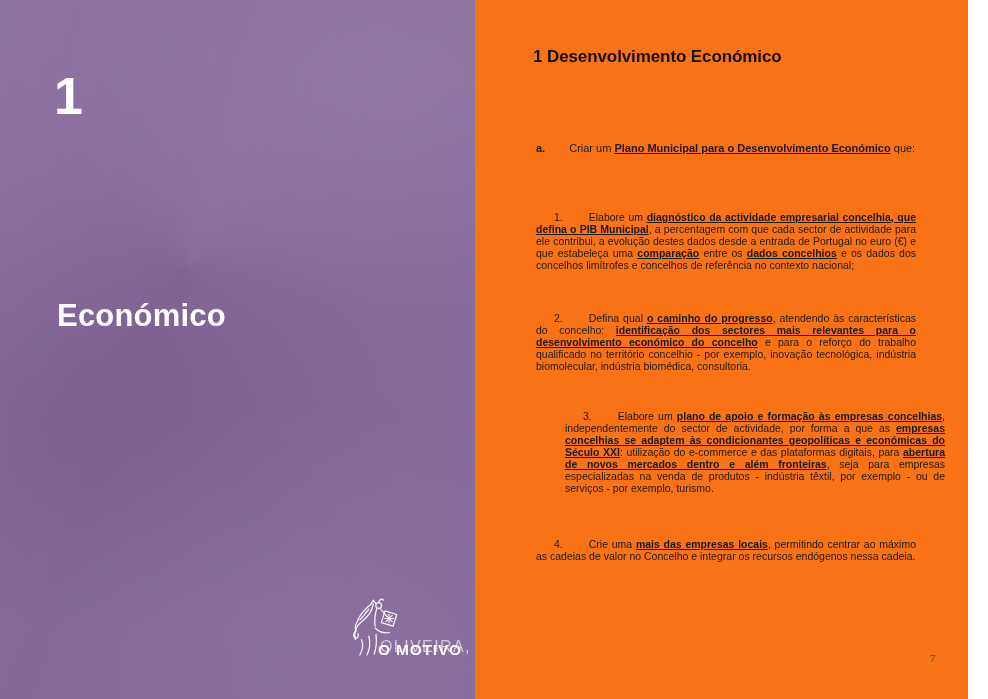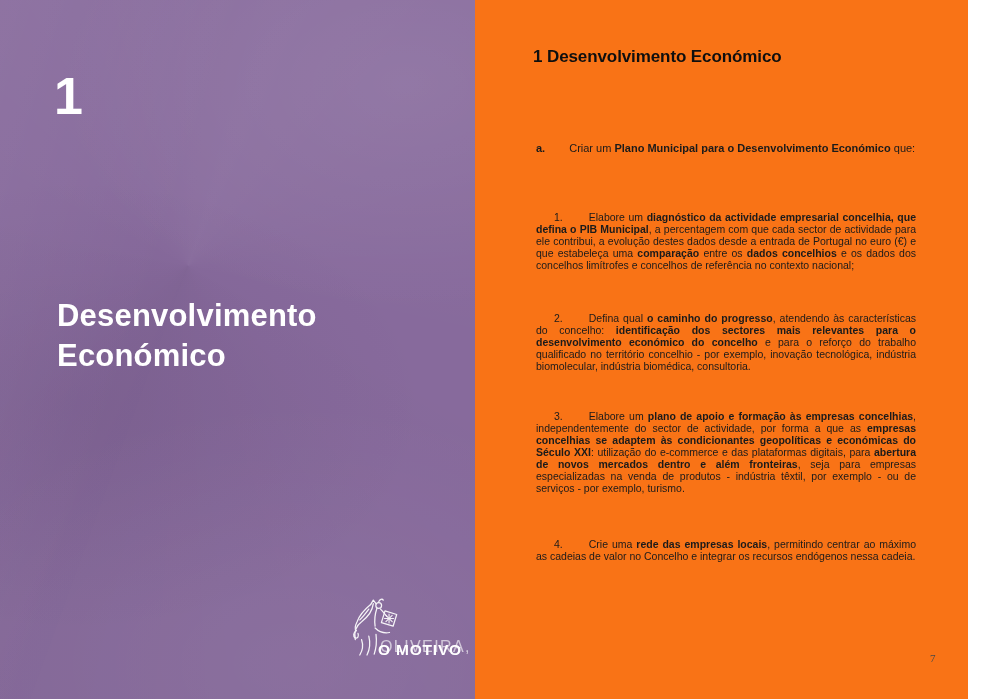--- a/index.html
+++ b/index.html
@@ -46,41 +46,40 @@
   }
   .para{
     position:absolute;left:61px;width:380px;margin:0;
     color:#1b1b1b;text-align:justify;
   }
   .intro{top:139px;font-size:11px;line-height:19px;}
   .intro .marker{font-weight:700;}
   .item{font-size:10.5px;line-height:12px;text-indent:18px;}
   .item-1{top:211px;}
   .item-2{top:312px;}
-  .item-3{top:410px;}
+  .item-3{top:410px;margin-left:29px;}
   .item-4{top:538px;}
   .tab{display:inline-block;width:26px;}
   .tab-a{display:inline-block;width:24px;}
-  .para b{font-weight:700;}
+  .para b{font-weight:700;text-decoration:underline;}
   .pagenum{
     position:absolute;left:455px;top:652px;
     font-family:"Liberation Serif",serif;
     font-size:11px;color:#4a4a4a;
   }
 </style>
 </head>
 <body>
 
 <div class="canvas">
 
   <aside class="cover">
     <div class="chapter-num">1</div>
 
     <div class="chapter-title">
-      <div>Desenvolvimento</div>
       <div>Económico</div>
     </div>
 
     <div class="logo">
       <svg viewBox="0 0 60 66" fill="none" stroke="#ffffff" stroke-width="1.4" stroke-linecap="round" stroke-linejoin="round" opacity="0.92">
 
         <path d="M24 7 L27 2 L30 6"></path>
 
         <path d="M27 6 C26 14 22 20 14 26 C8 30 5 38 7 46"></path>
 
@@ -121,17 +120,17 @@
     <h2 class="heading">1 Desenvolvimento Económico</h2>
 
     <p class="para intro"><span class="marker">a.</span><span class="tab-a"></span><span>Criar um <b>Plano Municipal para o Desenvolvimento Económico</b> que:</span></p>
 
     <p class="para item item-1"><span class="num">1.</span><span class="tab"></span><span>Elabore um <b>diagnóstico da actividade empresarial concelhia, que defina o PIB Municipal</b>, a percentagem com que cada sector de actividade para ele contribui, a evolução destes dados desde a entrada de Portugal no euro (€) e que estabeleça uma <b>comparação</b> entre os <b>dados concelhios</b> e os dados dos concelhos limítrofes e concelhos de referência no contexto nacional;</span></p>
 
     <p class="para item item-2"><span class="num">2.</span><span class="tab"></span><span>Defina qual <b>o caminho do progresso</b>, atendendo às características do concelho: <b>identificação dos sectores mais relevantes para o desenvolvimento económico do concelho</b> e para o reforço do trabalho qualificado no território concelhio - por exemplo, inovação tecnológica, indústria biomolecular, indústria biomédica, consultoria.</span></p>
 
     <p class="para item item-3"><span class="num">3.</span><span class="tab"></span><span>Elabore um <b>plano de apoio e formação às empresas concelhias</b>, independentemente do sector de actividade, por forma a que as <b>empresas concelhias se adaptem às condicionantes geopolíticas e económicas do Século XXI</b>: utilização do e-commerce e das plataformas digitais, para <b>abertura de novos mercados dentro e além fronteiras</b>, seja para empresas especializadas na venda de produtos - indústria têxtil, por exemplo - ou de serviços - por exemplo, turismo.</span></p>
 
-    <p class="para item item-4"><span class="num">4.</span><span class="tab"></span><span>Crie uma <b>rede das empresas locais</b>, permitindo centrar ao máximo as cadeias de valor no Concelho e integrar os recursos endógenos nessa cadeia.</span></p>
+    <p class="para item item-4"><span class="num">4.</span><span class="tab"></span><span>Crie uma <b>mais das empresas locais</b>, permitindo centrar ao máximo as cadeias de valor no Concelho e integrar os recursos endógenos nessa cadeia.</span></p>
 
     <div class="pagenum">7</div>
   </main>
 </div>
 
 </body></html>

